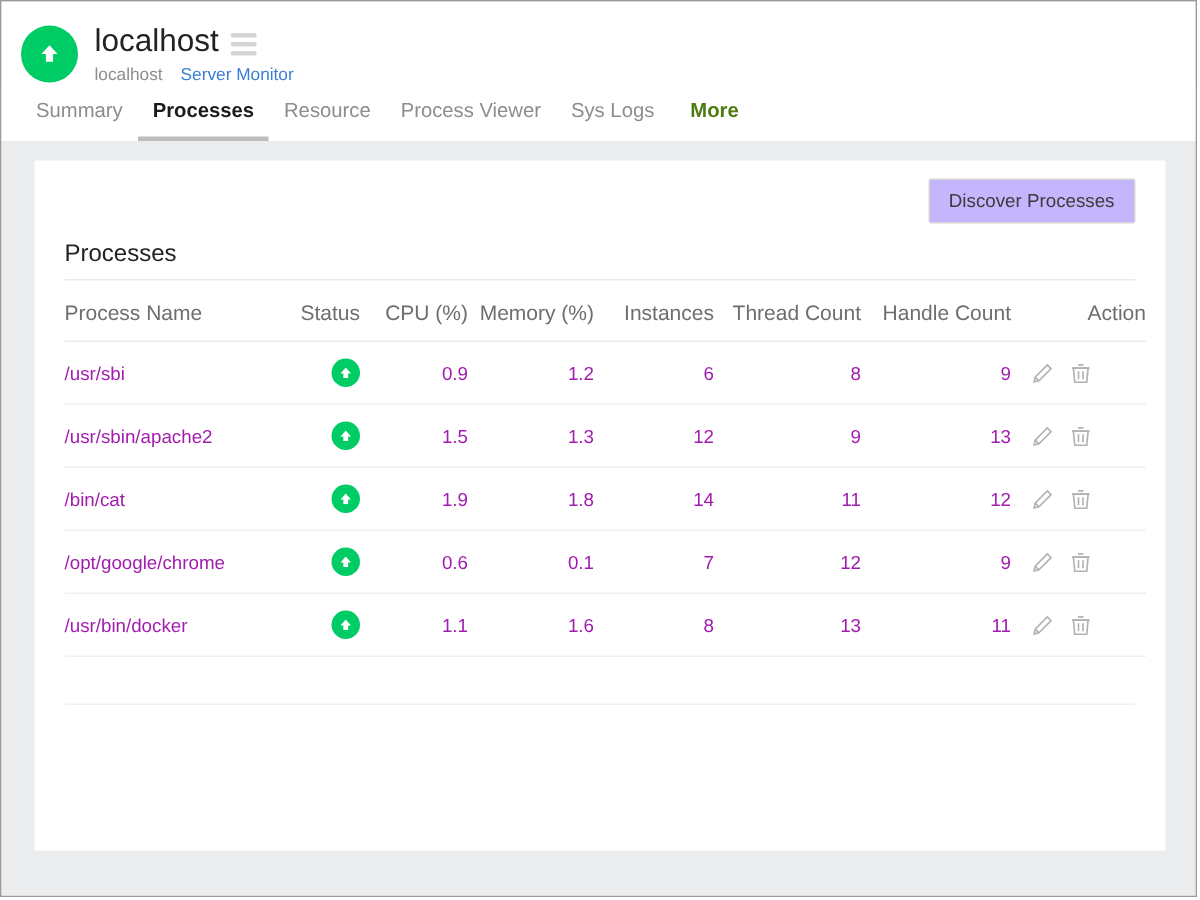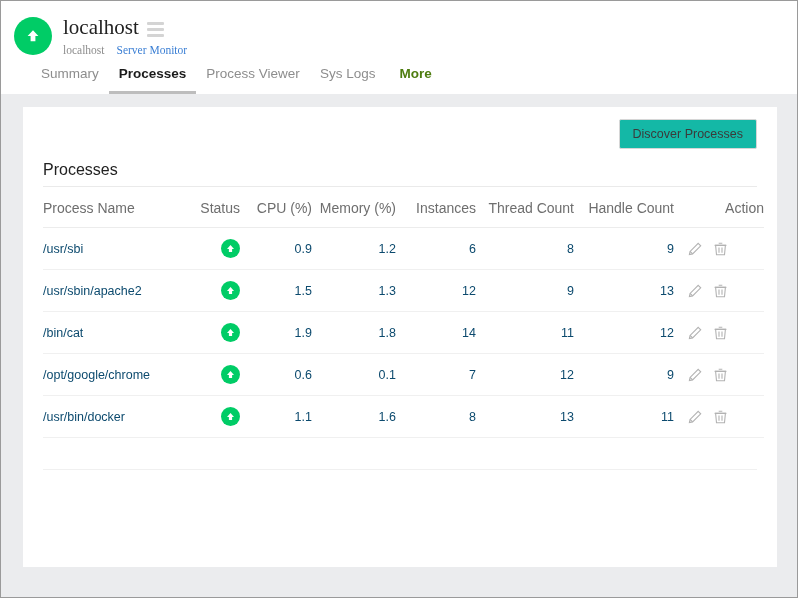--- a/index.html
+++ b/index.html
@@ -26,21 +26,20 @@
 
   
   .header {
     background: #ffffff;
     padding: 10px 0 0 0;
   }
   .header-top {
     display: flex;
     align-items: flex-start;
     padding: 4px 0 0 13px;
-    font-family: Liberation Serif, serif;
   }
   .logo-badge {
     width: 38px;
     height: 38px;
     border-radius: 50%;
     background: #00cc66;
     flex: 0 0 38px;
     display: flex;
     align-items: center;
     justify-content: center;
@@ -89,21 +88,20 @@
   .crumb-host { color: #8d8d8d; }
   .crumb-link { color: #3b7fd4; cursor: pointer; }
 
   
   .tabs {
     display: flex;
     align-items: flex-end;
     gap: 0px;
     padding: 9px 0 0 13px;
     background: #ffffff;
-    margin-left: 17px;
   }
   .tab {
     font-size: 13.5px;
     color: #8d8d8d;
     padding: 0 10px 9px 10px;
     cursor: pointer;
     border-bottom: 3px solid transparent;
     white-space: nowrap;
     line-height: 17px;
   }
@@ -135,21 +133,21 @@
   .toolbar {
     display: flex;
     justify-content: flex-end;
     padding-right: 0px;
     margin-bottom: 12px;
   }
   .btn-discover {
     font-family: "Liberation Sans", sans-serif;
     font-size: 12.5px;
     color: #3b3b3b;
-    background: #14b8a6;
+    background: #c4b5fd;
     border: 1px solid #d6d6d6;
     border-radius: 2px;
     padding: 7px 13px;
     cursor: pointer;
     line-height: 14px;
   }
   .section-title {
     font-size: 16px;
     color: #222222;
     padding: 0 0 7px 0;
@@ -171,21 +169,21 @@
     text-align: right;
     padding: 13px 0 11px 0;
     border-bottom: 1px solid #ececec;
     white-space: nowrap;
   }
   table.proc td {
     font-size: 12.5px;
     padding: 11px 0 11px 0;
     border-bottom: 1px solid #f0f0f0;
     text-align: right;
-    color: #0c4a6e;
+    color: #a21caf;
     white-space: nowrap;
   }
   .col-name  { width: 135px; text-align: left !important; }
   .col-status{ width: 62px;  text-align: left; }
   .col-cpu   { width: 72px; }
   .col-mem   { width: 84px; }
   .col-inst  { width: 80px; }
   .col-thread{ width: 98px; }
   .col-handle{ width: 100px; }
   .col-action{ width: 76px; text-align: left; padding-left: 14px !important; }
@@ -243,20 +241,21 @@
         <div class="breadcrumb">
           <span class="crumb-host">localhost</span>
           <span class="crumb-link">Server Monitor</span>
         </div>
       </div>
     </div>
 
     <div class="tabs">
       <div class="tab">Summary</div>
       <div class="tab active">Processes</div>
+      <div class="tab">Resource</div>
       <div class="tab">Process Viewer</div>
       <div class="tab">Sys Logs</div>
       <div class="tab more">More</div>
     </div>
   </div>
 
   <div class="page-bg">
     <div class="card">
 
       <div class="toolbar">

